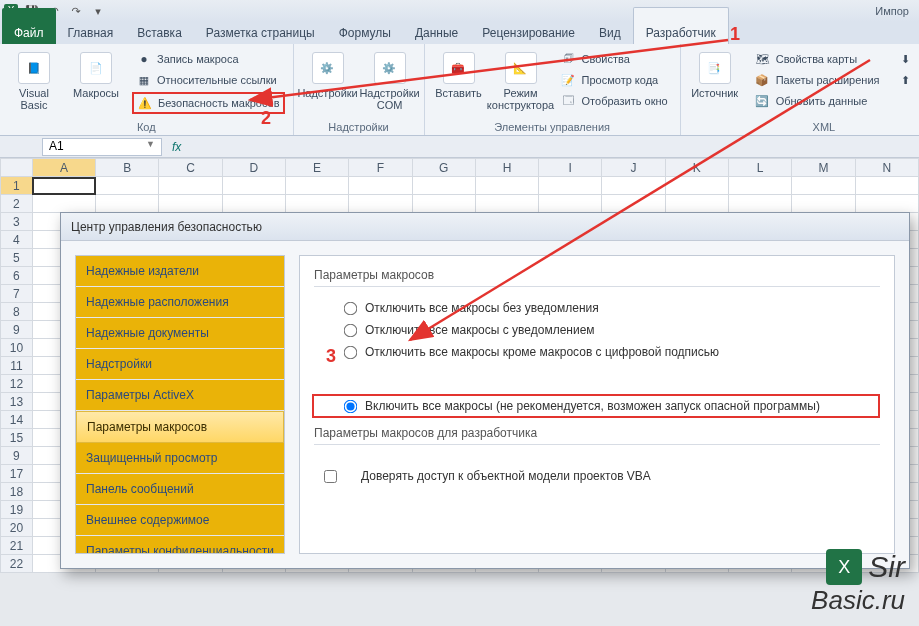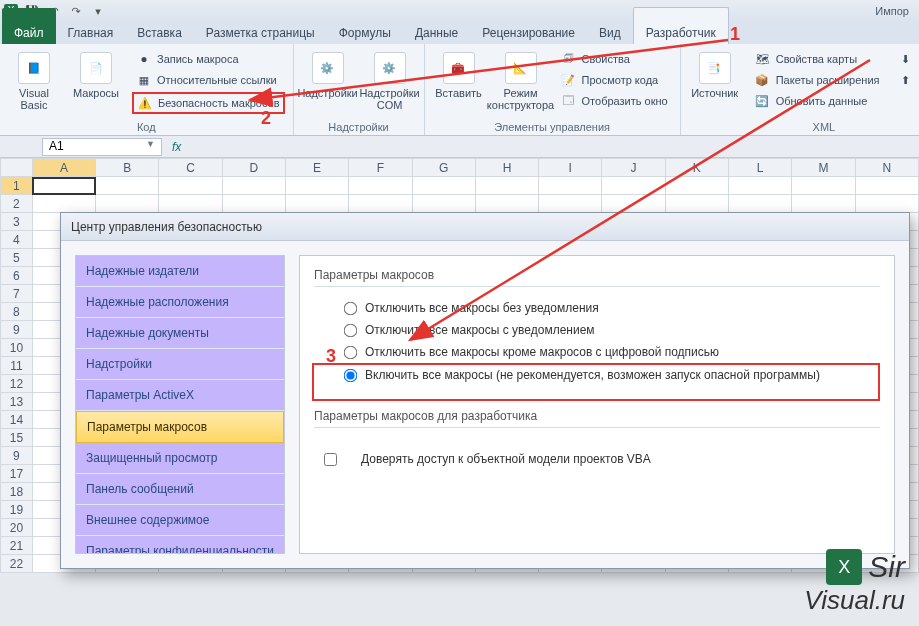--- a/index.html
+++ b/index.html
@@ -46,28 +46,28 @@
   th.colh { width: 64px; height: 18px; }
   td.cell { width: 64px; height: 18px; }
   .rowh.sel, .colh.sel { background: #f7d88c; }
   .cell.sel { outline: 2px solid #333; outline-offset: -2px; }
   .corner { width: 32px; background: #eef1f6; }
 
   
   .dialog { position: absolute; left: 60px; top: 212px; width: 850px; height: 357px; background: #f4f6f9; border: 1px solid #8a97a8; box-shadow: 4px 6px 14px rgba(0,0,0,.35); }
   .dlg-title { height: 28px; background: linear-gradient(#eef2f7,#dbe3ee); border-bottom: 1px solid #c2cad6; display: flex; align-items: center; padding: 0 10px; font-size: 12px; color: #333; }
   .dlg-inner { display: flex; height: calc(100% - 28px); padding: 14px; gap: 14px; }
-  .dlg-nav { width: 210px; background: #c4b5fd; border: 1px solid #c2cad6; overflow: hidden; }
+  .dlg-nav { width: 210px; background: #eab308; border: 1px solid #c2cad6; overflow: hidden; }
   .dlg-nav .item { padding: 8px 10px; font-size: 12px; color: #2b4a7e; border-bottom: 1px solid #e3e7ee; cursor: pointer; }
   .dlg-nav .item.sel { background: linear-gradient(#ffe9a8,#ffd766); color: #3a2d00; border: 1px solid #e0b93e; }
   .dlg-main { flex: 1; background: #fff; border: 1px solid #c2cad6; padding: 12px 14px; font-size: 12px; color: #333; }
   .sect-h { font-size: 12px; color: #555; padding-bottom: 4px; border-bottom: 1px solid #d7dce4; margin-bottom: 10px; }
   .opt { display: flex; align-items: center; gap: 8px; padding: 4px 0 4px 30px; }
   .opt input { transform: scale(1.05); }
-  .optbox { border: 2px solid #e3342f; padding: 3px 6px 17px 30px; margin-left: -2px; }
+  .optbox { border: 2px solid #e3342f; padding: 3px 6px 3px 30px; margin-left: -2px; margin-top: 31px; }
   .chk { display: flex; align-items: center; gap: 24px; padding: 4px 0 4px 10px; margin-top: 20px; }
 
   
   .anno { position: absolute; pointer-events: none; }
   .num { position: absolute; font-weight: bold; color: #e3342f; font-size: 18px; }
   svg.arrows { position: absolute; top: 0; left: 0; }
 
   
   .watermark { position: absolute; right: 14px; bottom: 10px; text-align: right; font-family: "Brush Script MT", cursive; color: #333; }
   .watermark .line1 { font-size: 30px; font-style: italic; display: flex; align-items: center; gap: 6px; justify-content: flex-end;}
@@ -714,14 +714,14 @@
 </svg>
 <div class="num" style="left:730px; top:24px">1</div>
 <div class="num" style="left:261px; top:108px">2</div>
 <div class="num" style="left:326px; top:346px">3</div>
 
 <div class="watermark">
   <div class="line1">
       <span class="xl">X</span>
       <span>Sir</span>
     </div>
-  <div class="line2">Visual.ru</div>
+  <div class="line2">Basic.ru</div>
 </div>
 
 </body></html>

